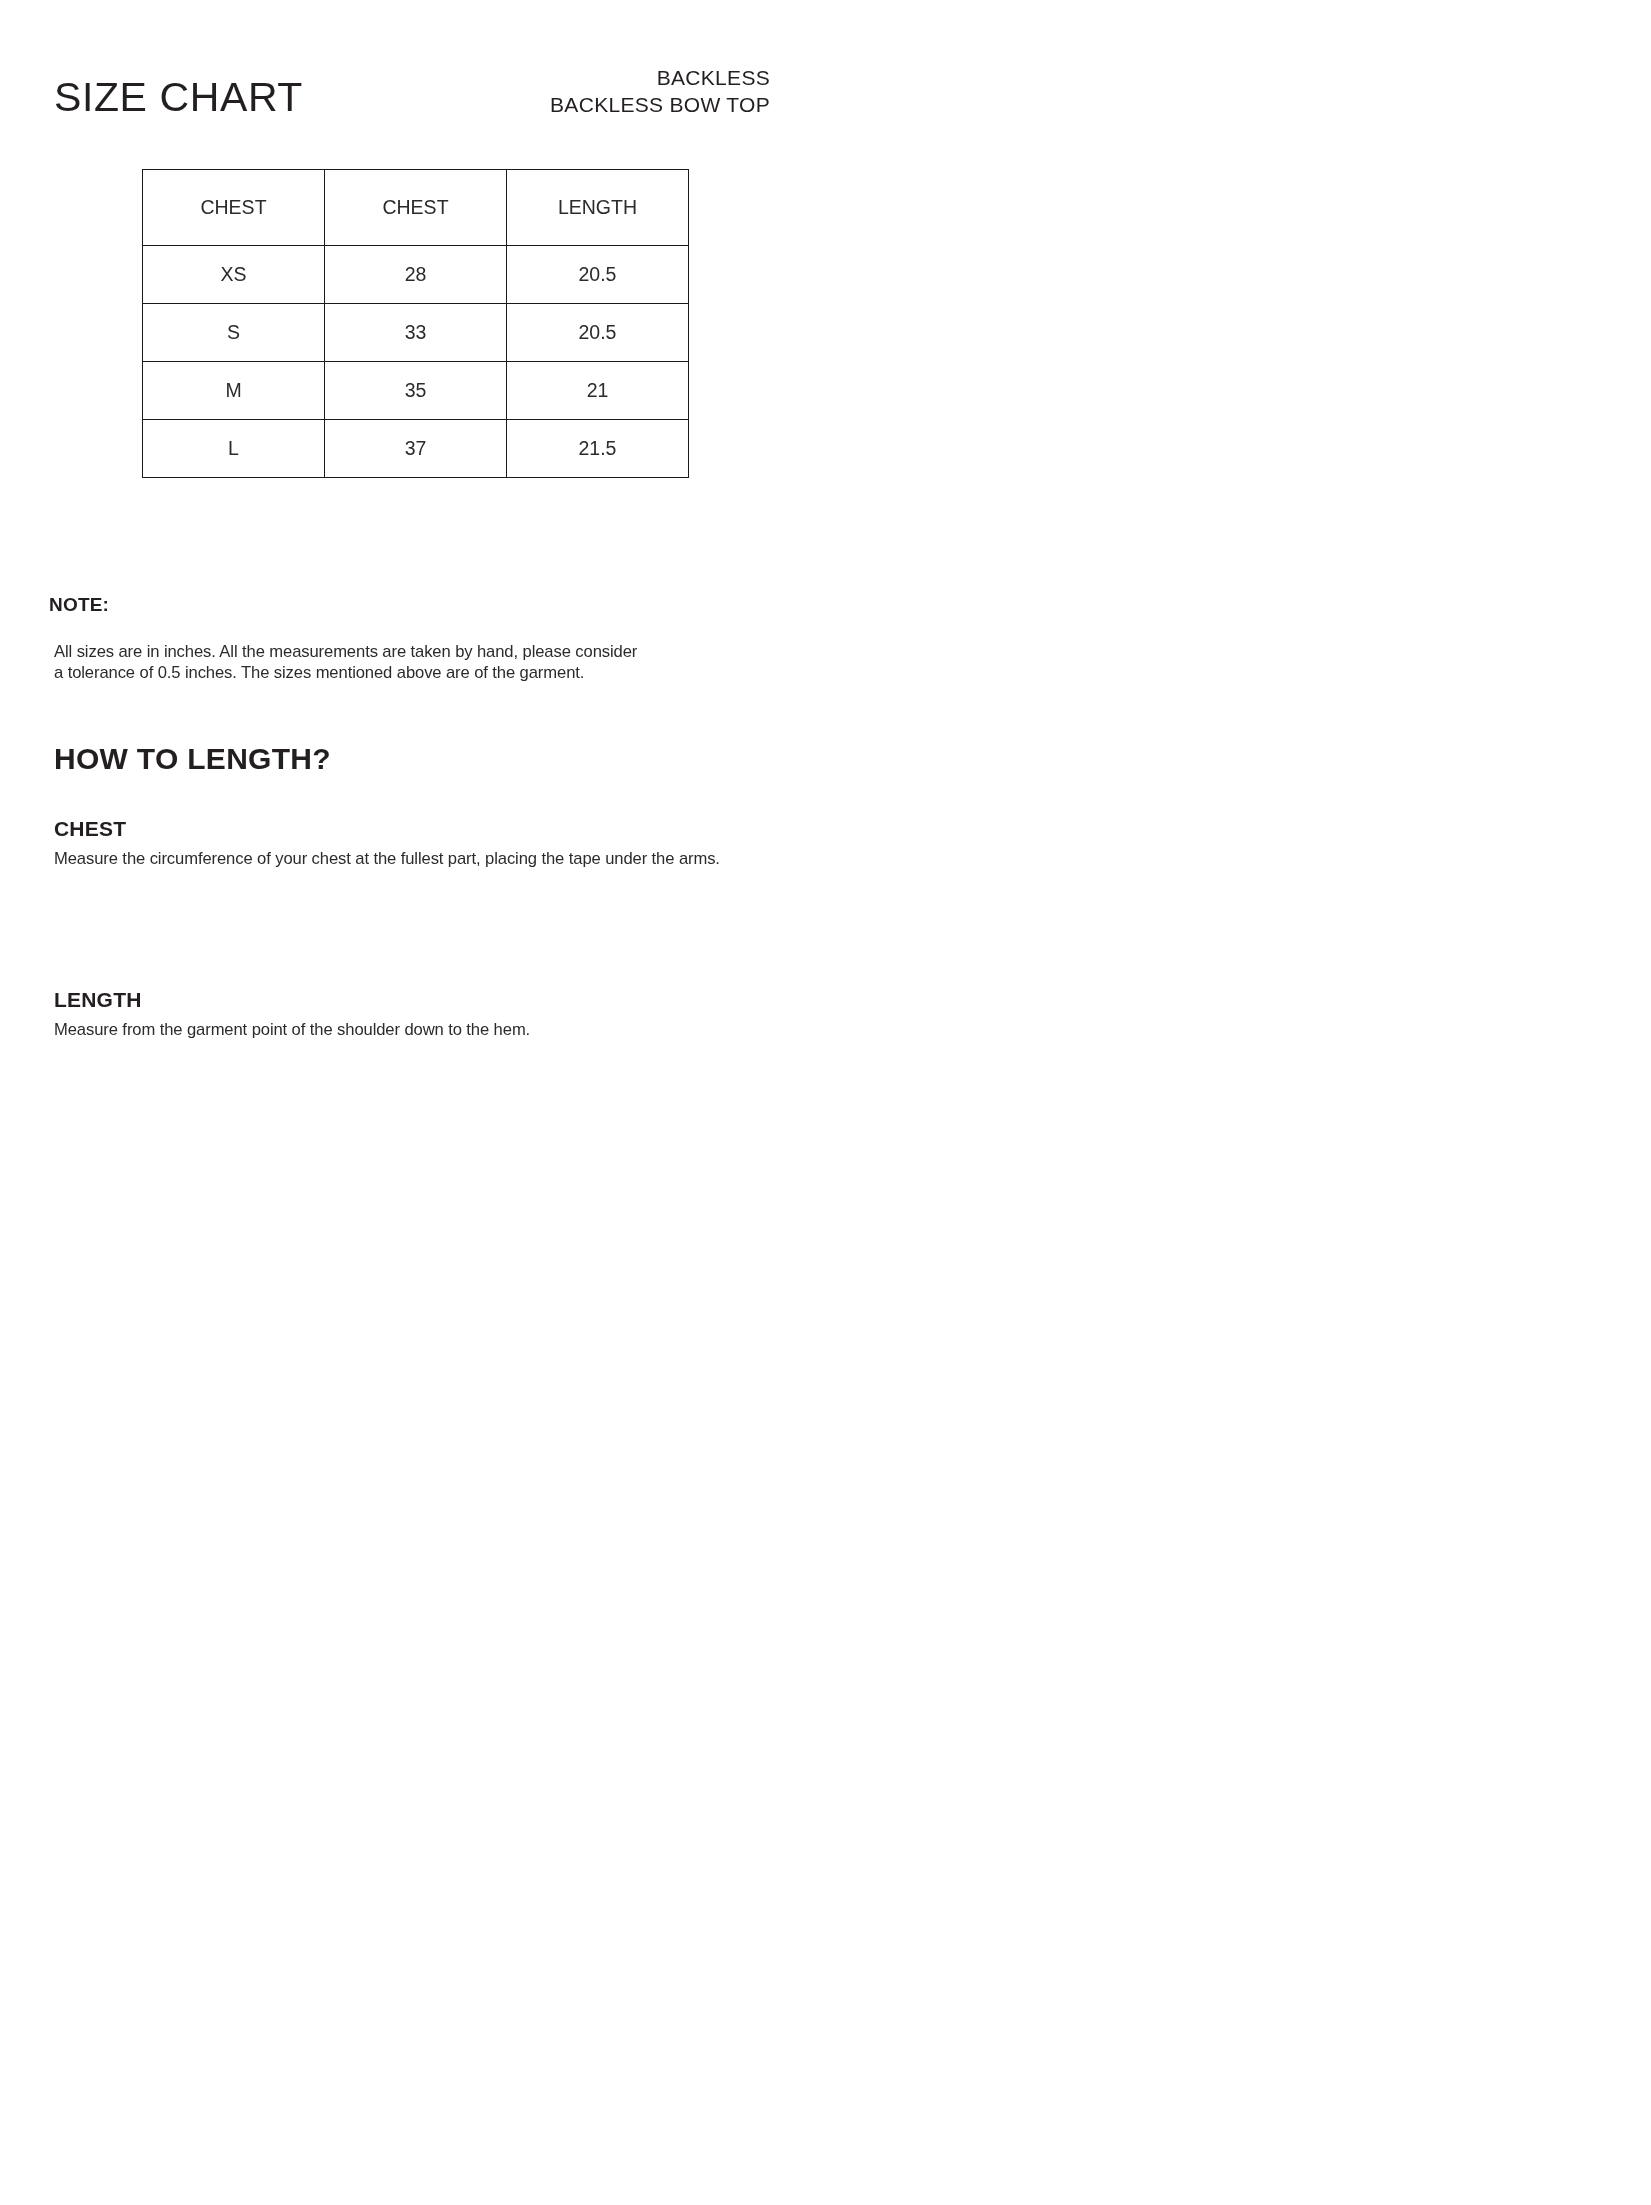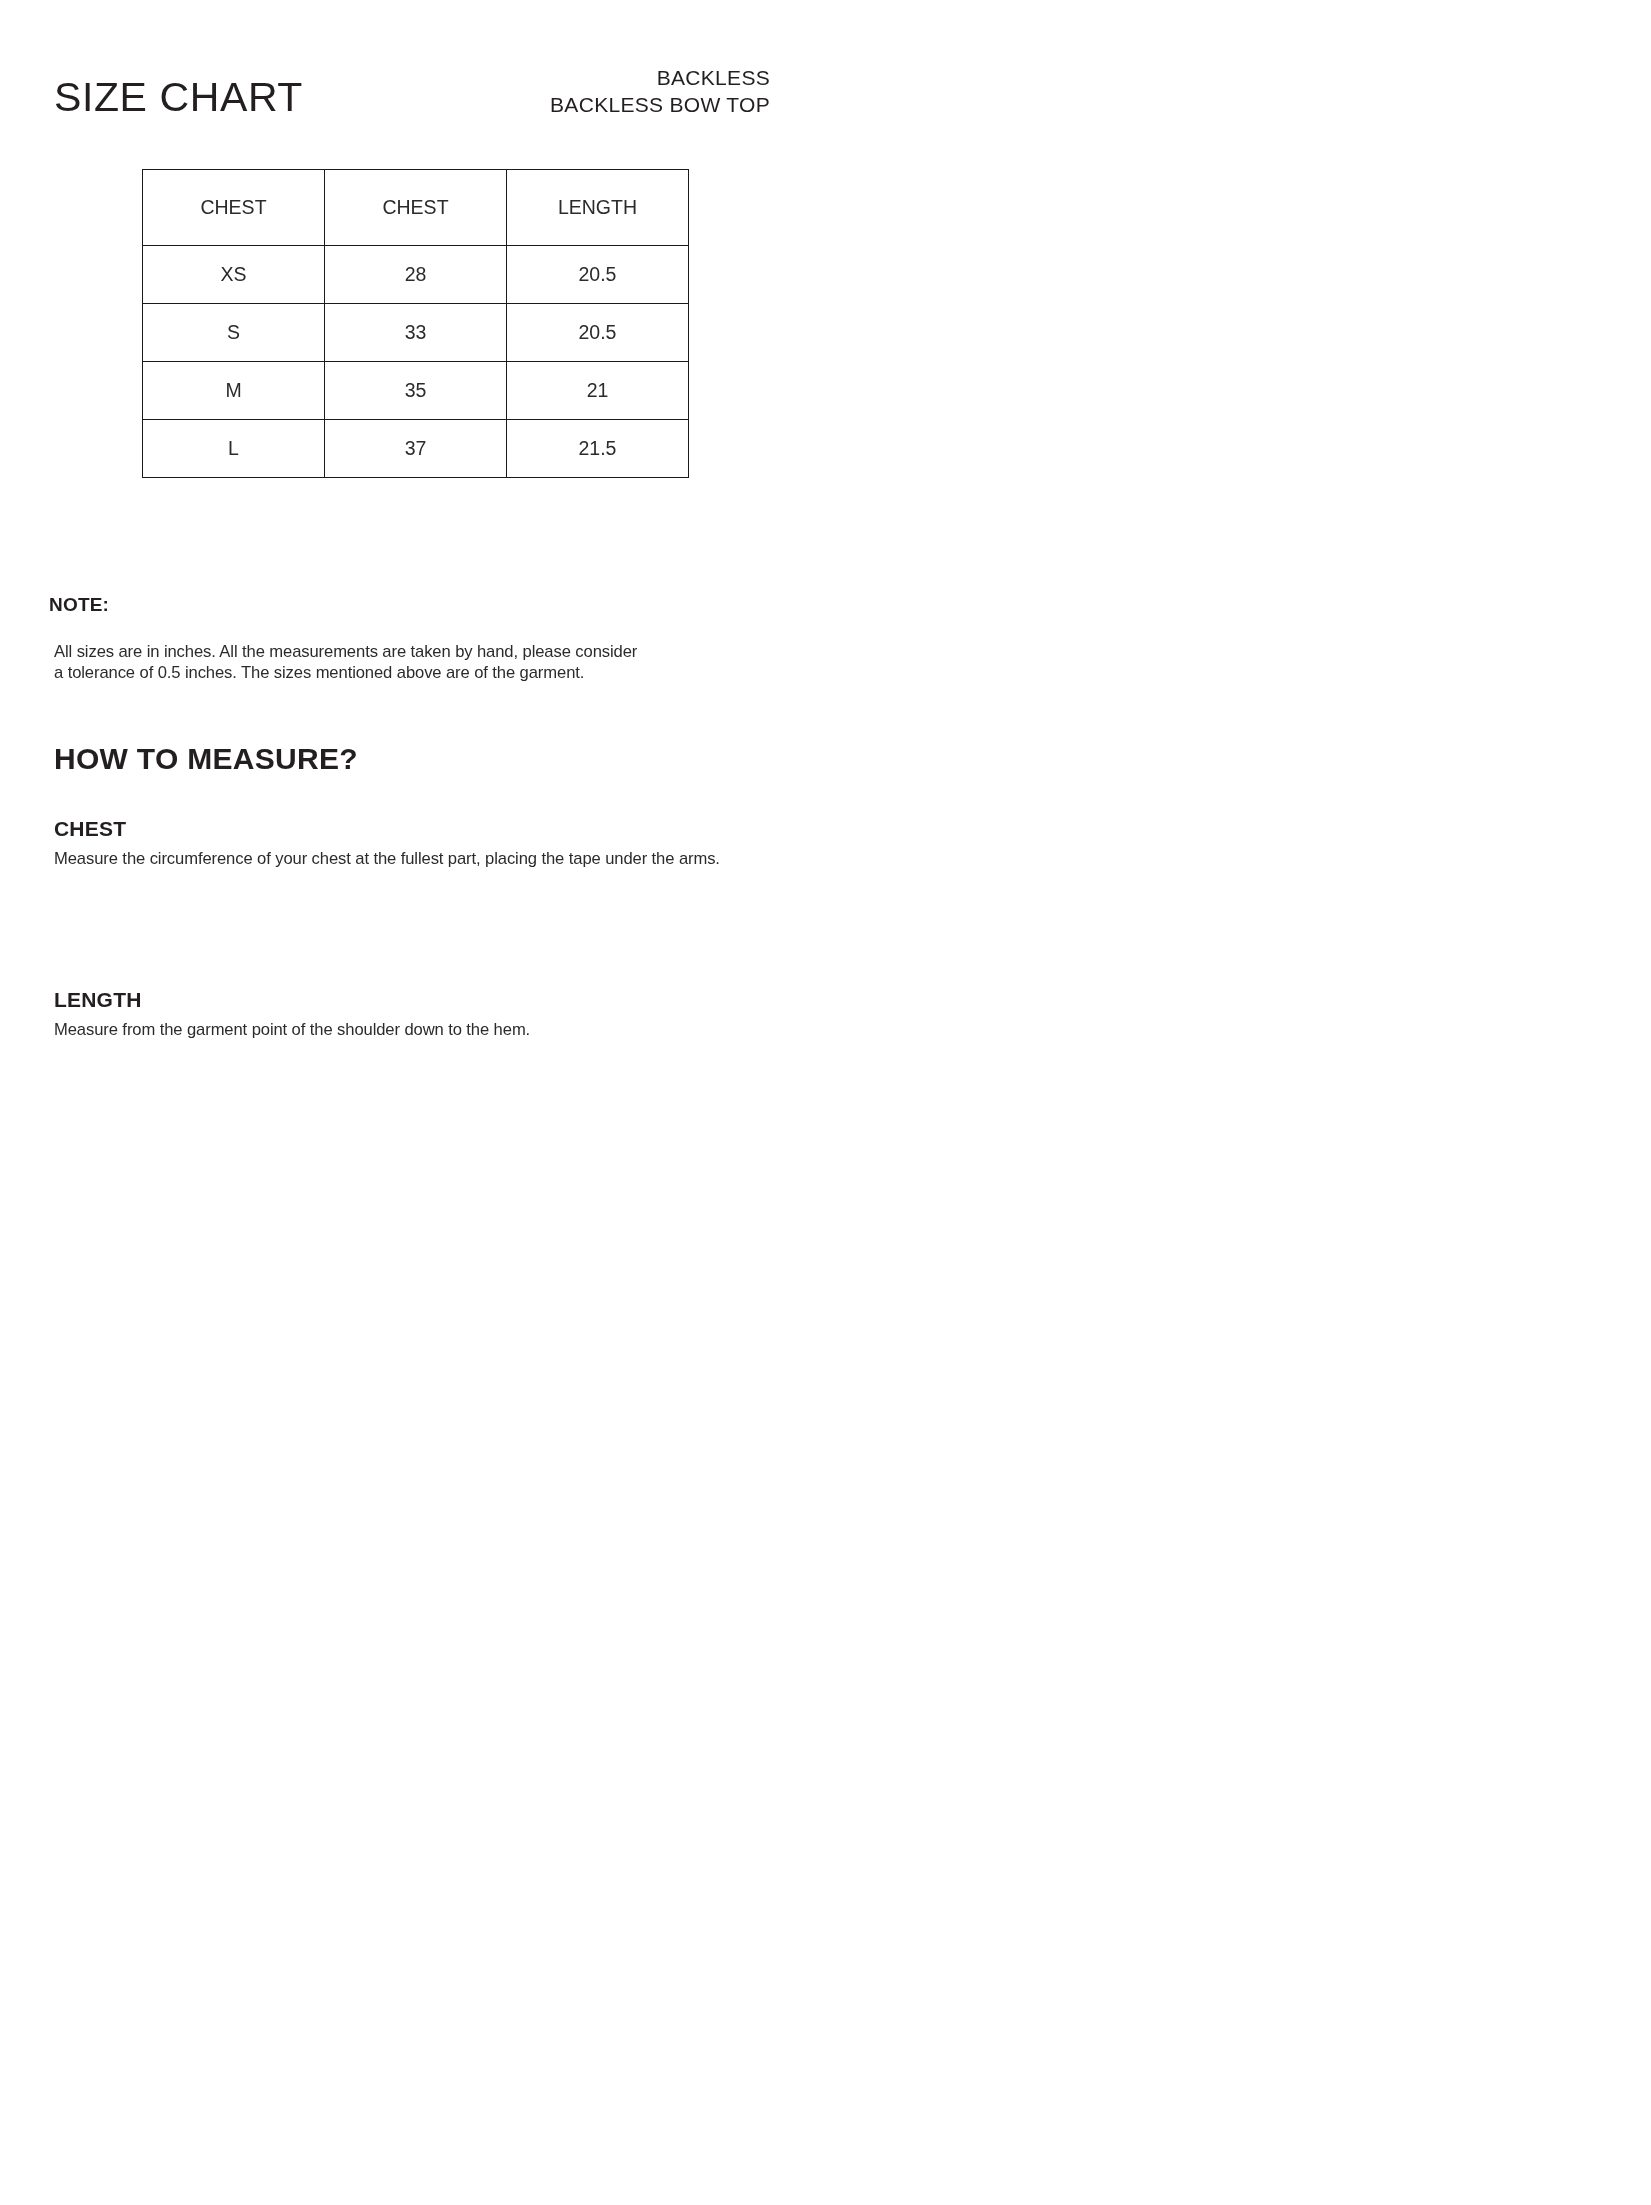--- a/index.html
+++ b/index.html
@@ -145,21 +145,21 @@
     </tbody>
   </table>
 
   <div class="note-heading">NOTE:</div>
 
   <div class="note-body">
     <span>All sizes are in inches. All the measurements are taken by hand, please consider</span>
     <span>a tolerance of 0.5 inches. The sizes mentioned above are of the garment.</span>
   </div>
 
-  <div class="htm-heading">HOW TO MEASURE?</div>
+  <div class="htm-heading">HOW TO LENGTH?</div>
 
   <div class="measure-section section-chest">
     <div class="label">CHEST</div>
     <div class="desc">Measure the circumference of your chest at the fullest part, placing the tape under the arms.</div>
   </div>
 
 
   <div class="measure-section section-length">
     <div class="label">LENGTH</div>
     <div class="desc">Measure from the garment point of the shoulder down to the hem.</div>

